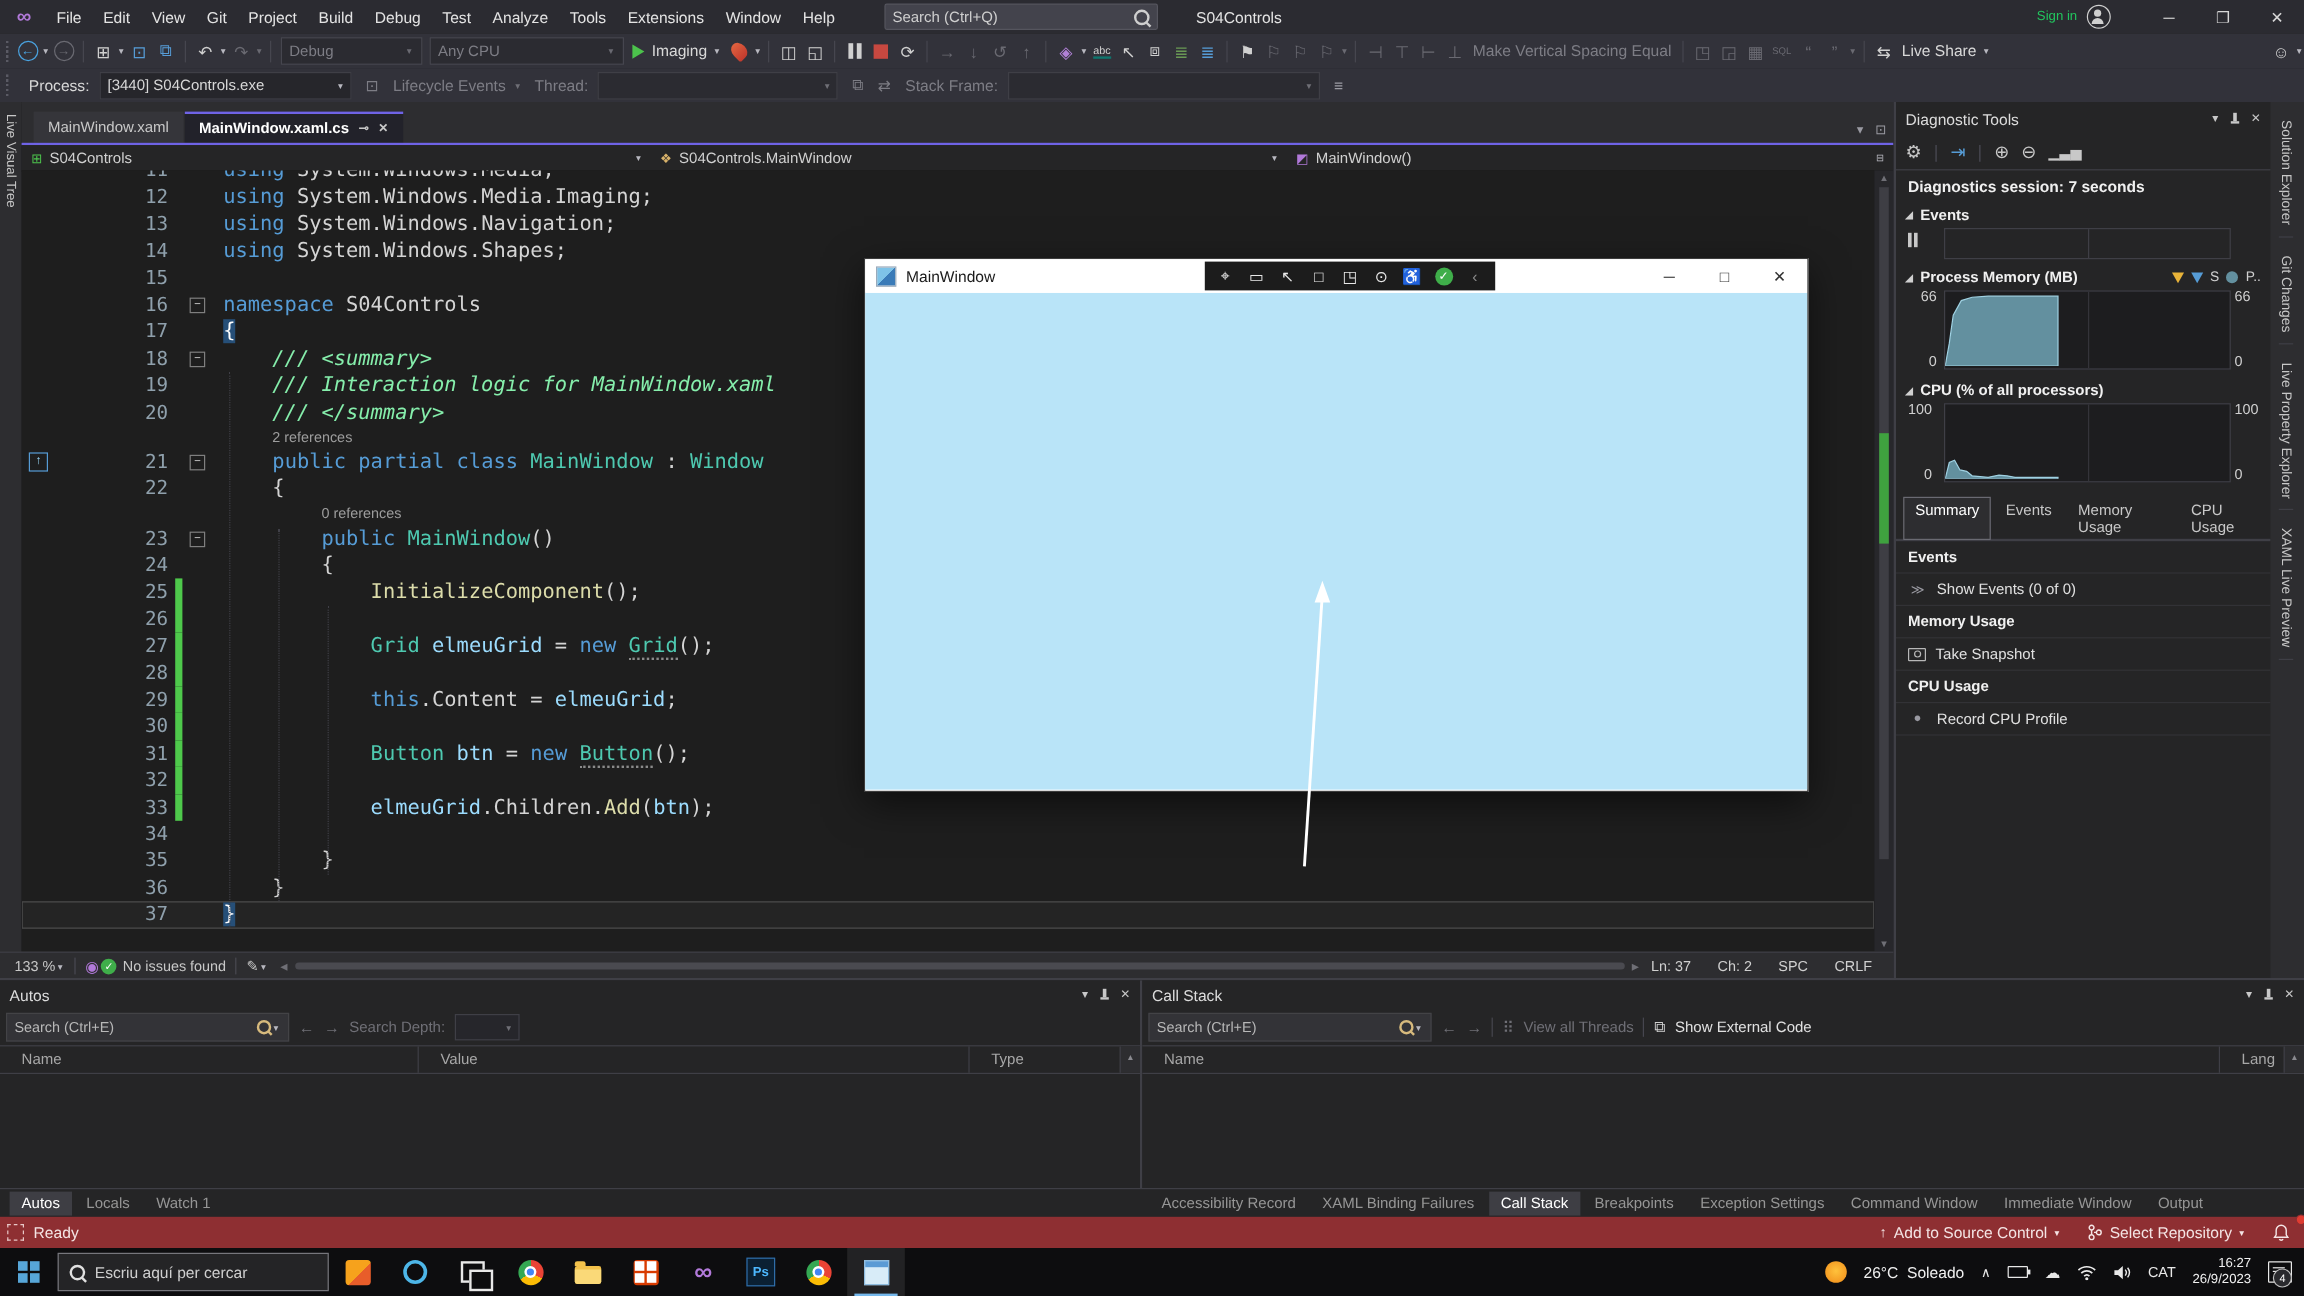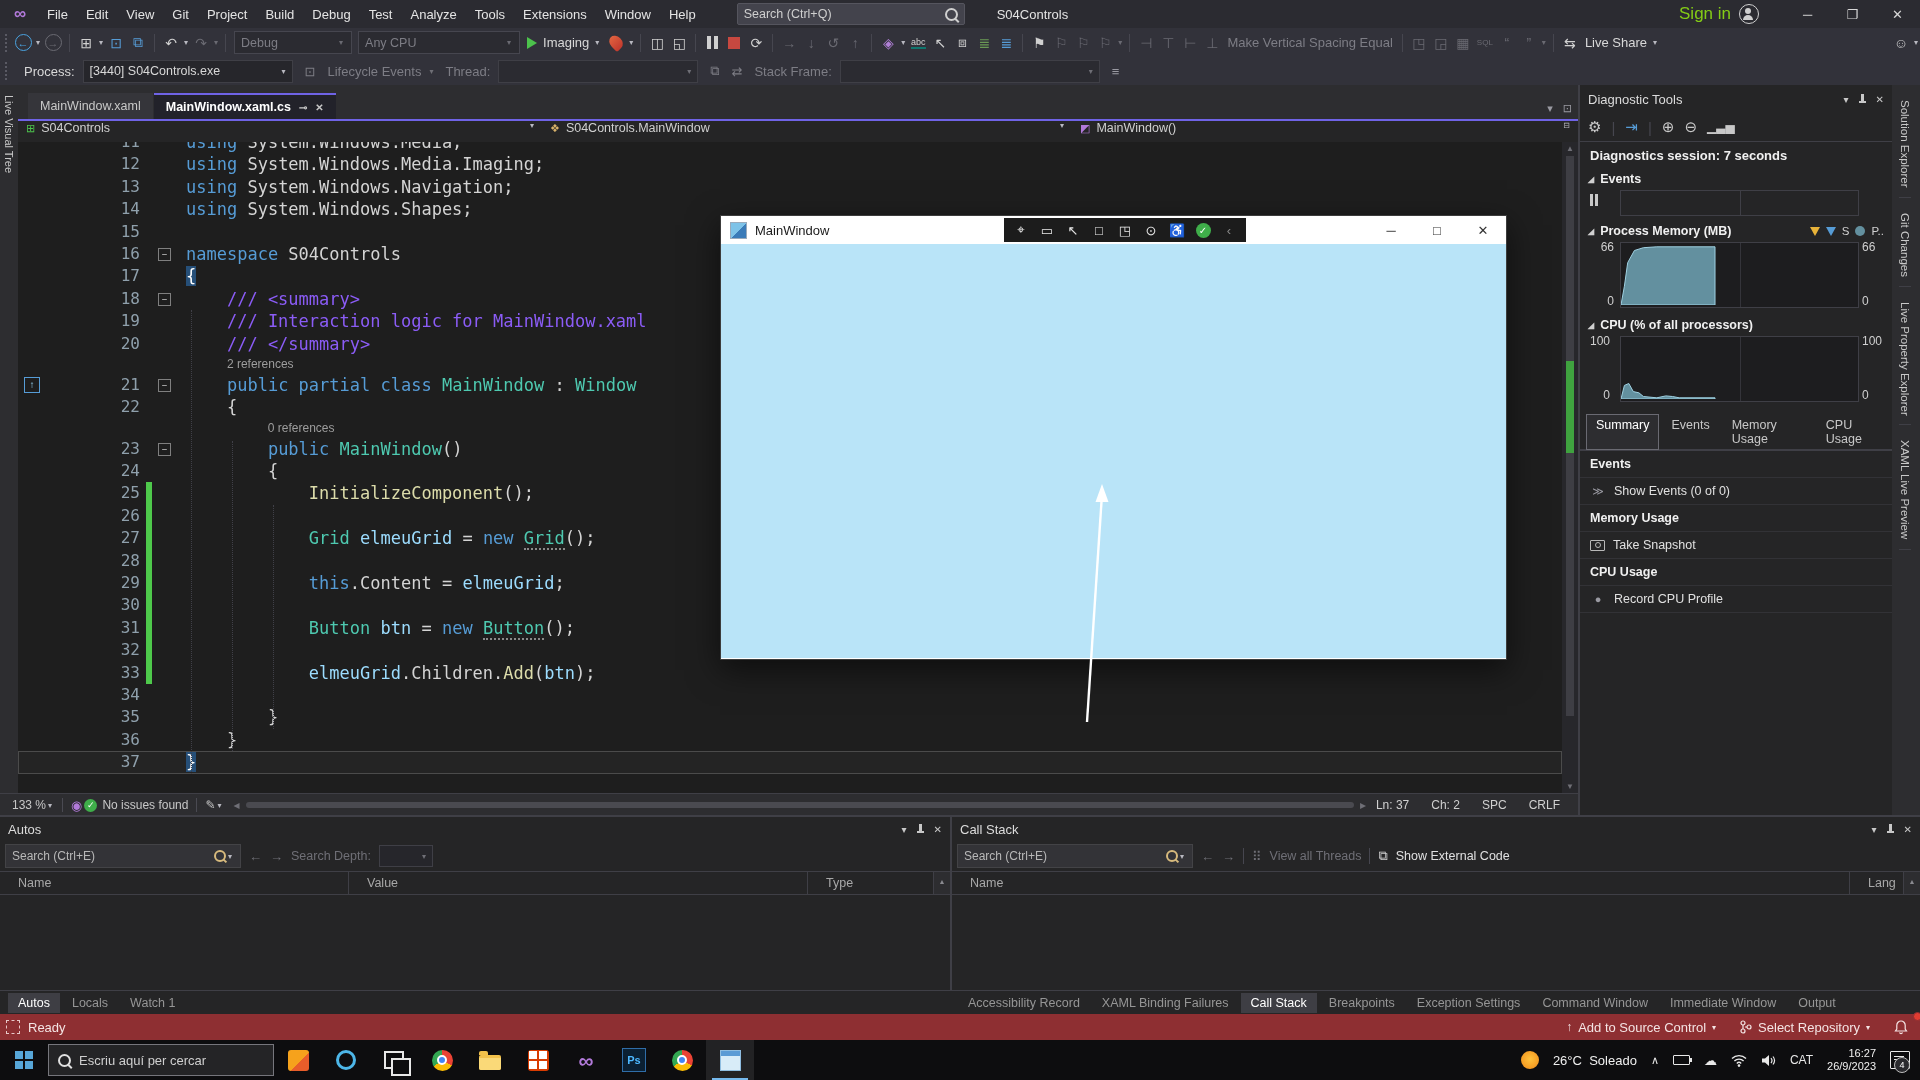--- a/index.html
+++ b/index.html
@@ -9,21 +9,21 @@
 
   
   .titlebar{left:0;top:0;width:1920px;height:28px;background:#2b2b31;display:flex;align-items:center;}
   .vslogo{width:20px;height:20px;margin:0 8px 0 10px;color:#b179d9;font-size:17px;line-height:20px;text-align:center;font-weight:bold;}
   #menus{display:flex;height:100%;align-items:center;}
   .menu-item{padding:0 9px;font-size:13px;color:#e4e4e4;height:100%;display:flex;align-items:center;cursor:default;}
   .qsearch{width:214px;height:20px;background:#43434c;border:1px solid #55555e;margin-left:32px;border-radius:2px;
            display:flex;align-items:center;font-size:12.5px;color:#cfcfcf;padding:0 6px;justify-content:space-between;}
   .proj-title{margin-left:32px;font-size:13px;color:#e4e4e4;}
   .tb-right{margin-left:auto;display:flex;align-items:center;height:100%;}
-  .signin{font-size:17px;color:#84cc16;margin-right:8px;text-align:right;}
+  .signin{font-size:11px;color:#22c55e;margin-right:8px;text-align:right;}
   .personic{width:18px;height:18px;border-radius:50%;border:1px solid #d0d0d0;position:relative;margin-right:26px;}
   .personic:before{content:"";position:absolute;left:5px;top:3px;width:6px;height:6px;border-radius:50%;background:#d0d0d0;}
   .personic:after{content:"";position:absolute;left:3px;top:10px;width:10px;height:5px;border-radius:5px 5px 0 0;background:#d0d0d0;}
   .winbtn{width:45px;height:28px;display:flex;align-items:center;justify-content:center;font-size:13px;color:#d8d8d8;}
   .i-mag{width:9px;height:9px;border:2px solid #cfcfcf;border-radius:50%;position:relative;display:inline-block;}
   .i-mag:after{content:"";position:absolute;width:2px;height:5px;background:#cfcfcf;transform:rotate(-45deg);left:9px;top:8px;}
 
   
   .toolbar{left:0;top:28px;width:1920px;height:29px;background:#32323a;display:flex;align-items:center;border-bottom:1px solid #26262b;}
   .tb-grip{width:8px;height:18px;margin:0 2px;background-image:repeating-linear-gradient(0deg,#5a5a64 0 2px,transparent 2px 4px);background-size:2px 100%;background-repeat:no-repeat;background-position:3px 0;}
@@ -61,41 +61,41 @@
 
   
   .tabwell{left:18px;top:85px;width:1560px;height:36px;background:#2d2d30;}
   .tabs{position:absolute;left:10px;bottom:2px;display:flex;height:26px;}
   .etab{display:flex;align-items:center;padding:0 12px;font-size:12.5px;color:#c8c8c8;background:#35353a;margin-right:1px;}
   .etab.active{background:#22222a;color:#ffffff;border-top:2px solid #6f63e6;font-weight:bold;}
   .etab .pin,.etab .x{font-size:10px;margin-left:8px;color:#c8c8c8;}
   .accentline{position:absolute;left:0;bottom:0;width:100%;height:2px;background:#6f63e6;}
   .tabwell .corner{position:absolute;right:6px;bottom:6px;color:#9a9aa2;font-size:11px;display:flex;gap:10px;}
   .crumb{left:18px;top:121px;width:1560px;height:21px;background:#252526;border-bottom:1px solid #1a1a1a;display:flex;align-items:stretch;}
-  .crumb-item{display:flex;font-size:12.5px;color:#d0d0d0;padding:0 8px;justify-content:space-between;}
+  .crumb-item{display:flex;align-items:center;font-size:12.5px;color:#d0d0d0;padding:0 8px;justify-content:space-between;}
   .crumb-item .cic{margin-right:6px;font-size:11px;}
   .crumb-item .chev{margin-left:auto;}
 
   
   #code{left:18px;top:142px;width:1544px;height:651px;overflow:hidden;background:#1e1e1e;}
   #codein{margin-top:-11px;position:relative;}
   .crow{display:flex;height:22.4px;align-items:stretch;font-family:"DejaVu Sans Mono",monospace;font-size:17px;line-height:22.4px;white-space:pre;}
   .crow.cur{background:#242424;box-shadow:inset 0 0 0 1px #4b4b4b;}
   .c-margin{width:26px;flex:none;position:relative;}
   .c-num{width:96px;flex:none;text-align:right;color:#8fa0ac;font-size:16px;}
   .c-bar{width:18px;flex:none;display:flex;justify-content:center;}
   .c-bar i{width:6px;height:100%;background:#4ec94b;display:none;}
   .crow.green .c-bar i{display:block;}
   .c-fold{width:14px;flex:none;position:relative;}
   .c-fold b{position:absolute;left:0;top:5px;width:11px;height:11px;border:1px solid #7f7f7f;color:#c8c8c8;font:400 9px/11px "DejaVu Sans Mono",monospace;text-align:center;background:#1e1e1e;}
   .c-text{padding-left:14px;flex:1;}
   .lensrow{height:19px;display:flex;font-size:12px;color:#9d9d9d;line-height:19px;font-family:"Liberation Sans",sans-serif;}
   .lensrow .sp{width:154px;flex:none;}
   .tk-k{color:#569cd6;} .tk-p{color:#d4d4d4;} .tk-t{color:#4ec9b0;} .tk-v{color:#9cdcfe;}
-  .tk-m{color:#dcdcaa;} .tk-c{color:#8b5cf6;}
+  .tk-m{color:#dcdcaa;} .tk-c{color:#86efac;font-style:italic;}
   .tk-tu{color:#4ec9b0;border-bottom:2px dotted #8a8a8a;}
   .tk-hb{background:#264f78;color:#fff;}
   .mic{position:absolute;left:6px;top:3px;width:14px;height:14px;border:1px solid #569cd6;color:#9cdcfe;font:10px/14px "Liberation Sans",sans-serif;text-align:center;}
   .guide{position:absolute;width:0;border-left:1px dotted #404048;}
 
   
   .edvsb{left:1562px;top:142px;width:16px;height:651px;background:#27272b;}
   .edvsb .arr{position:absolute;left:0;width:16px;text-align:center;color:#6f6f76;font-size:8px;}
   .edvsb .mark{position:absolute;left:4px;width:8px;background:#3fa23f;}
   .edvsb .thumb{position:absolute;left:4px;width:8px;background:#3e3e44;}

